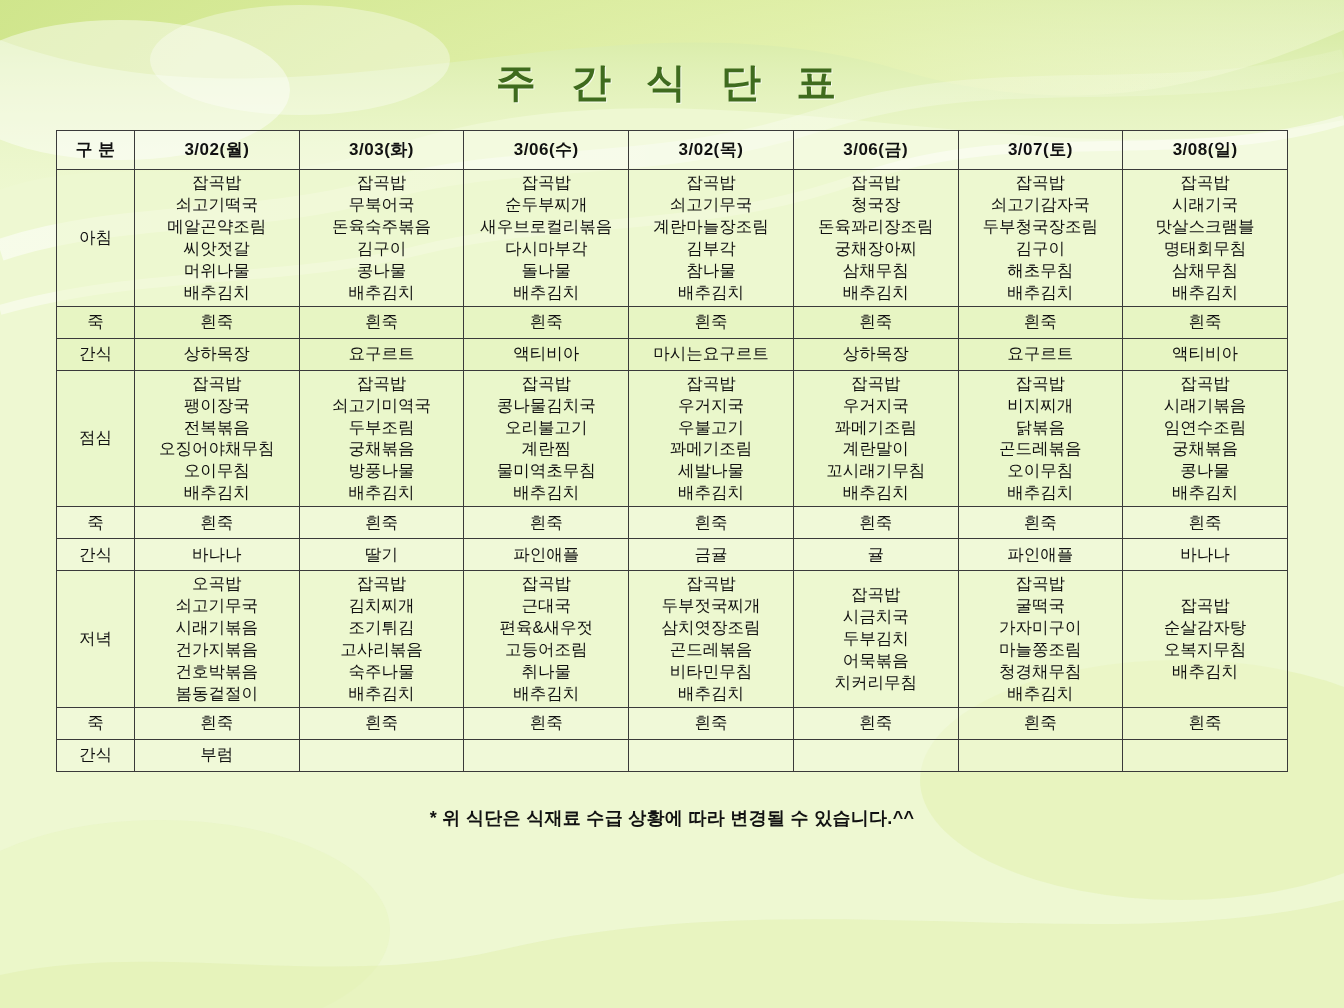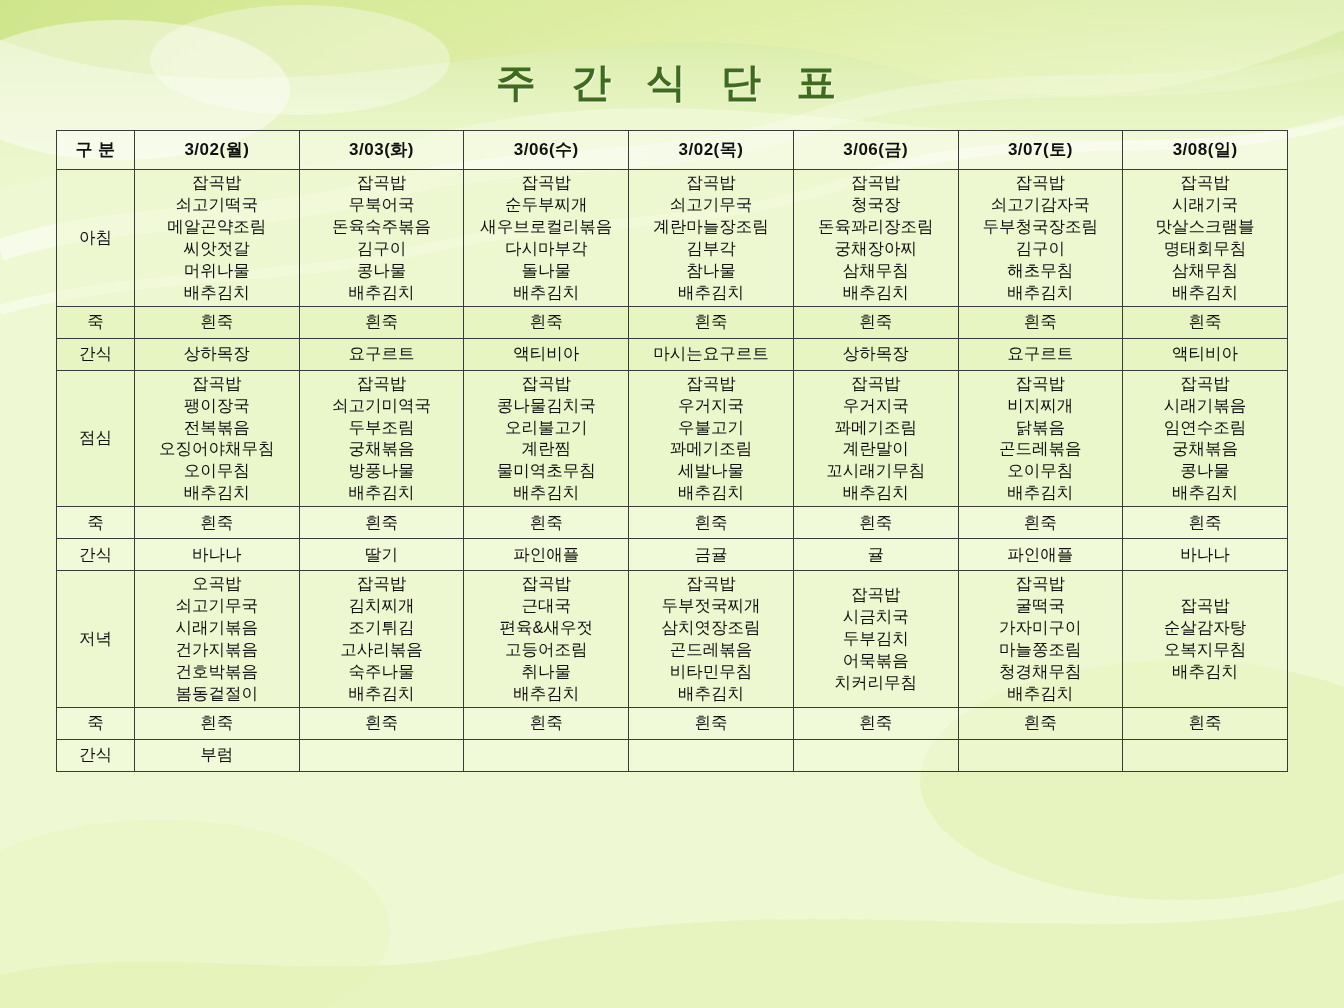--- a/index.html
+++ b/index.html
@@ -393,14 +393,15 @@
           <td></td>
           <td></td>
           <td></td>
           <td></td>
           <td></td>
         </tr>
       </tbody>
     </table>
   </div>
 
+  <div class="footnote">* 위 식단은 식재료 수급 상황에 따라 변경될 수 있습니다.^^</div>
 
 </div>
 
 </body></html>

